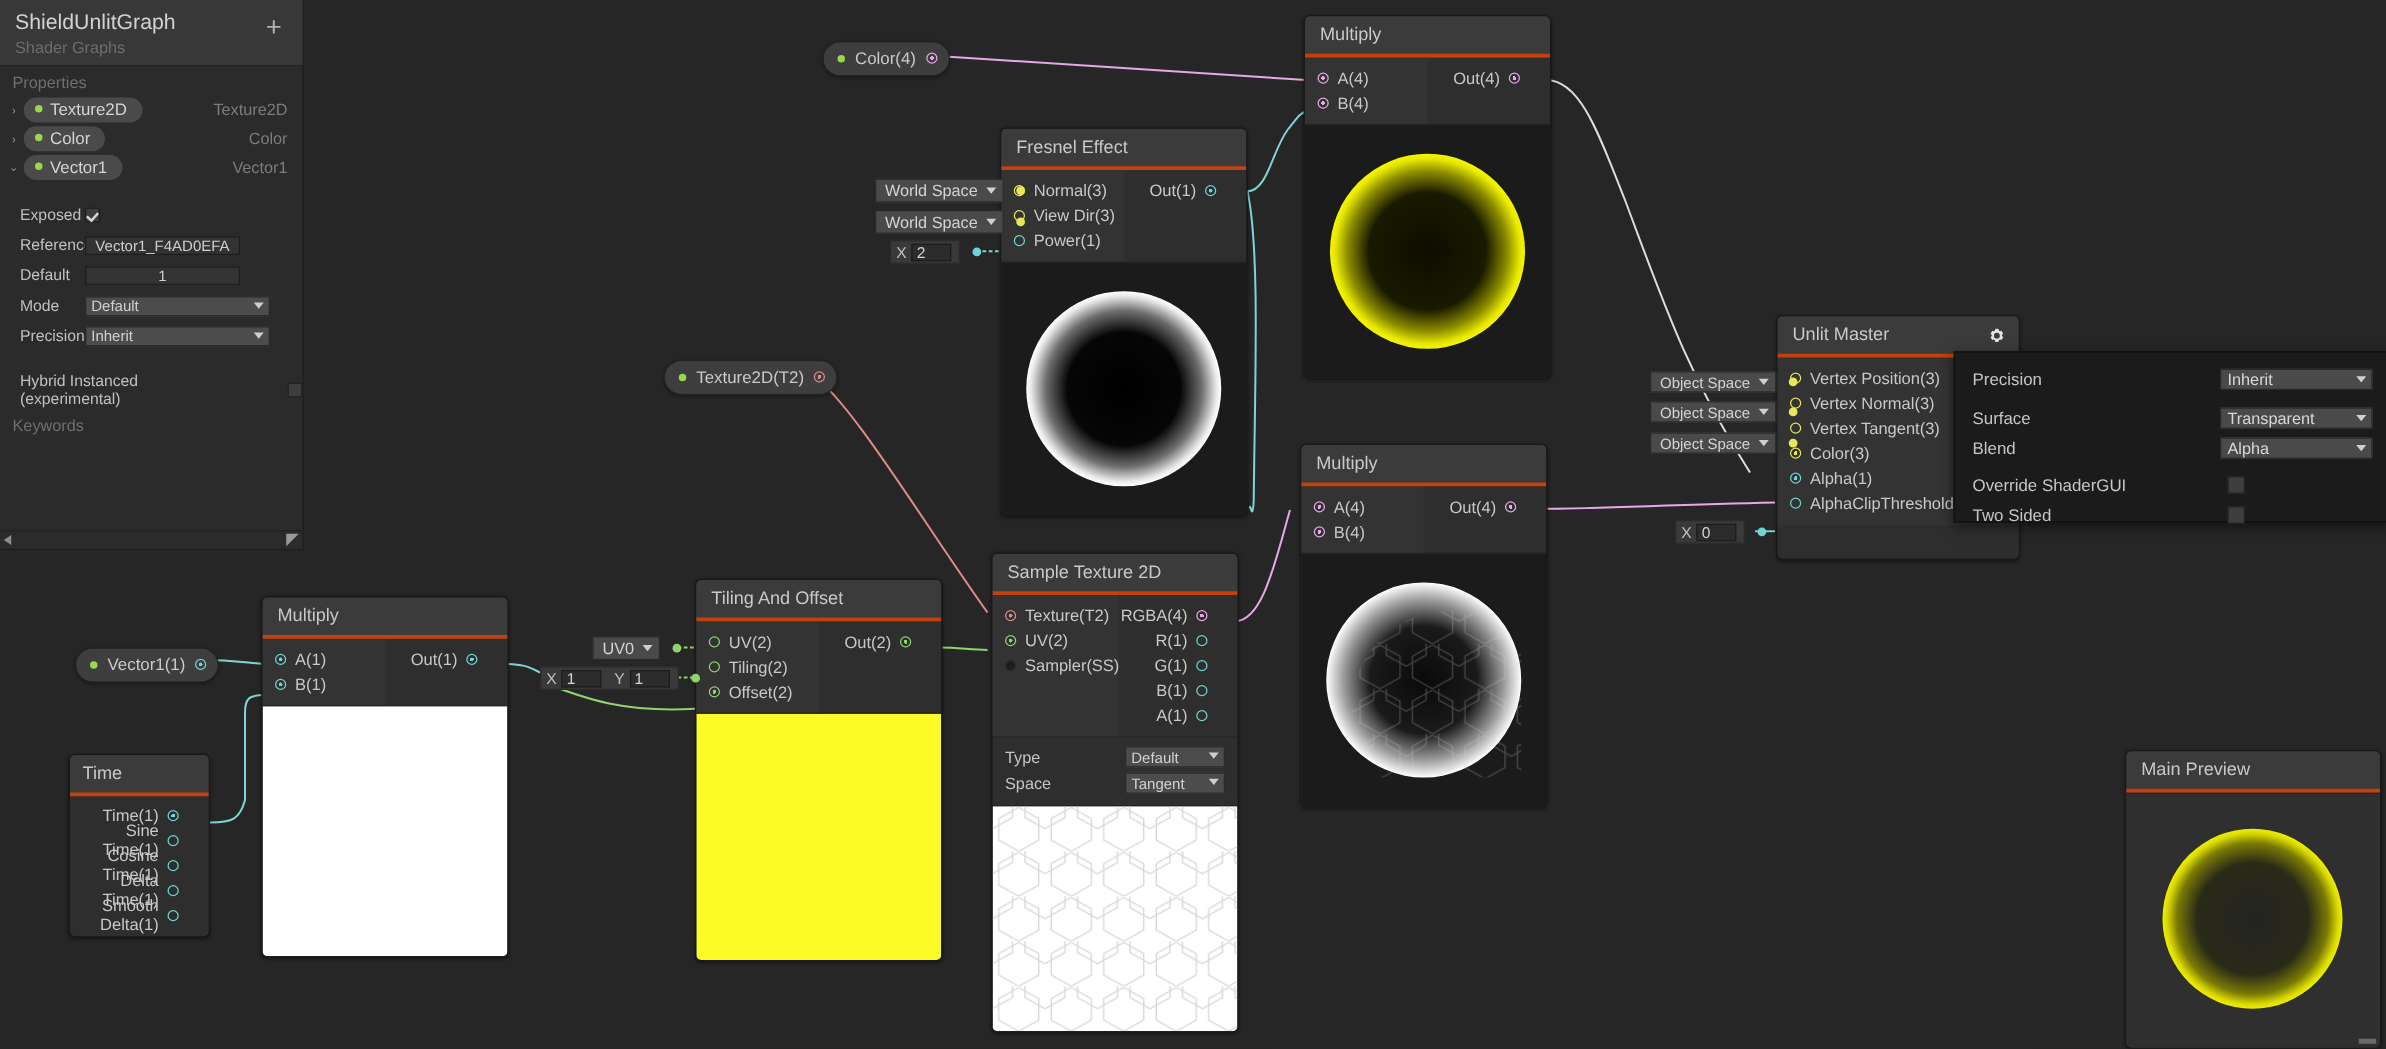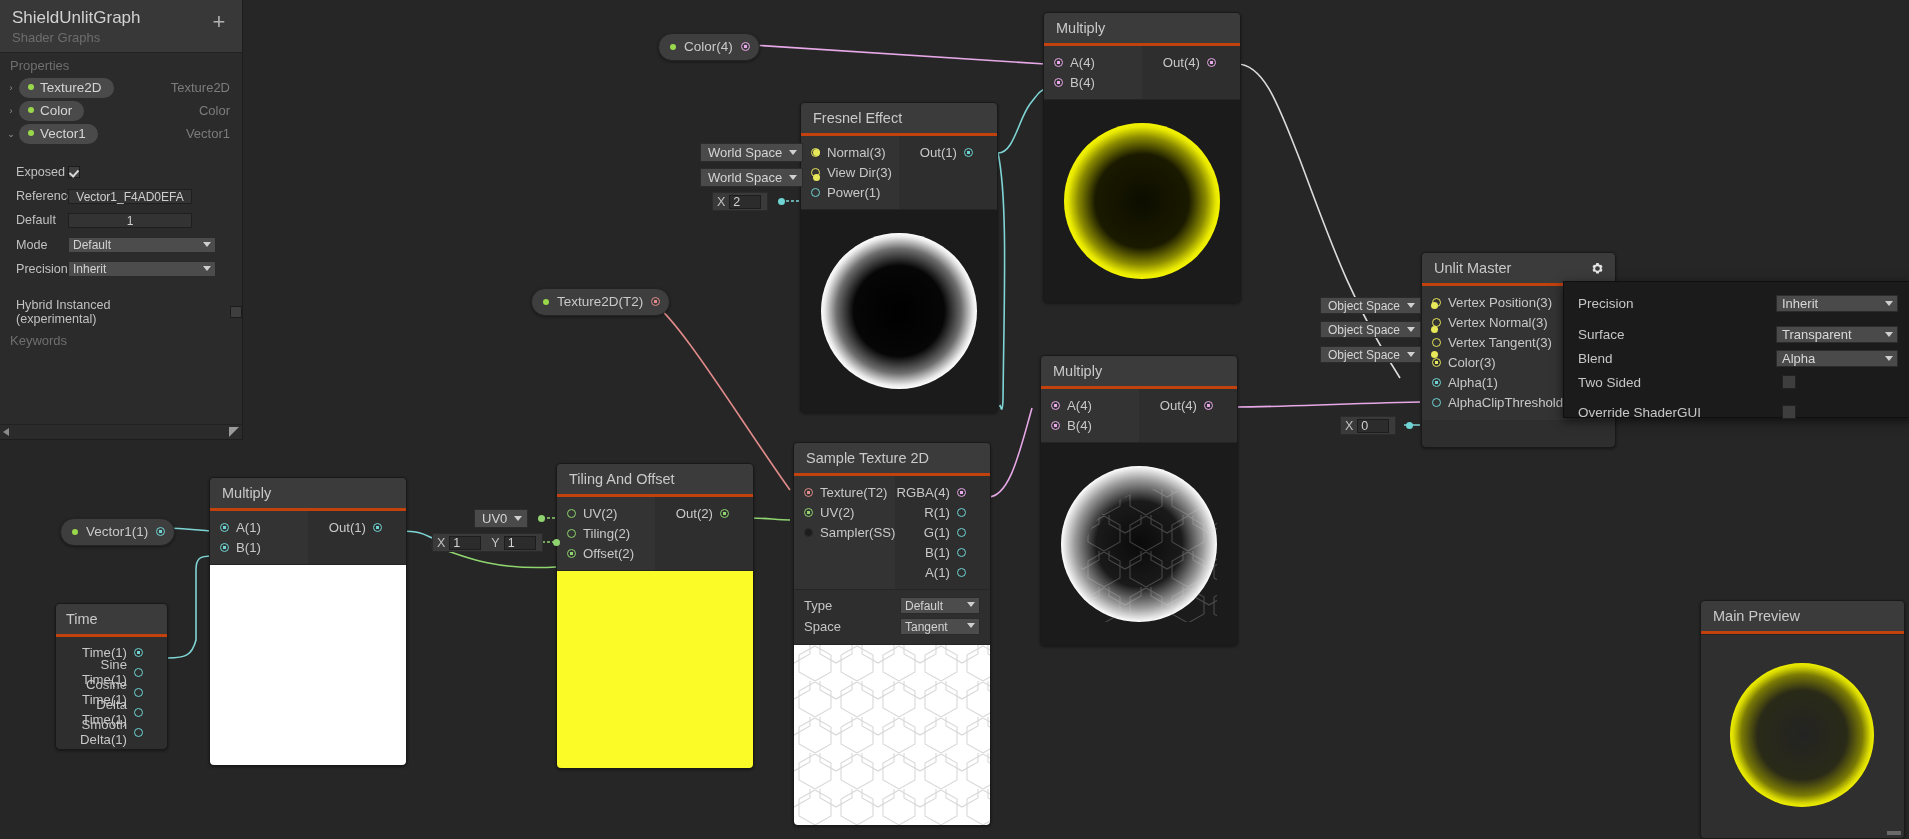--- a/index.html
+++ b/index.html
@@ -641,27 +641,27 @@
         <span class="arw"></span>
       </span>
     </div>
     <div class="sp-row">
       <span class="lbl">Blend</span>
       <span class="sp-dd">
         <span>Alpha</span>
         <span class="arw"></span>
       </span>
     </div>
+    <div class="sp-row" style="margin-top:6px;">
+      <span class="lbl">Override ShaderGUI</span>
+      <span class="sp-chk"></span>
+      <span style="width:102px;"></span>
+    </div>
     <div class="sp-row">
       <span class="lbl">Two Sided</span>
-      <span class="sp-chk"></span>
-      <span style="width:102px;"></span>
-    </div>
-    <div class="sp-row" style="margin-top:6px;">
-      <span class="lbl">Override ShaderGUI</span>
       <span class="sp-chk"></span>
       <span style="width:102px;"></span>
     </div>
   </div>
 
   <div class="node" style="left:1700px;top:600px;width:205px;height:239px;">
     <div class="node-header">Main Preview</div>
     <div class="preview" style="background:#2e2e2e;">
       <svg class="pv" width="203" height="208" viewBox="0 0 203 208">
         <rect width="203" height="208" fill="#2f2f2f"></rect>

